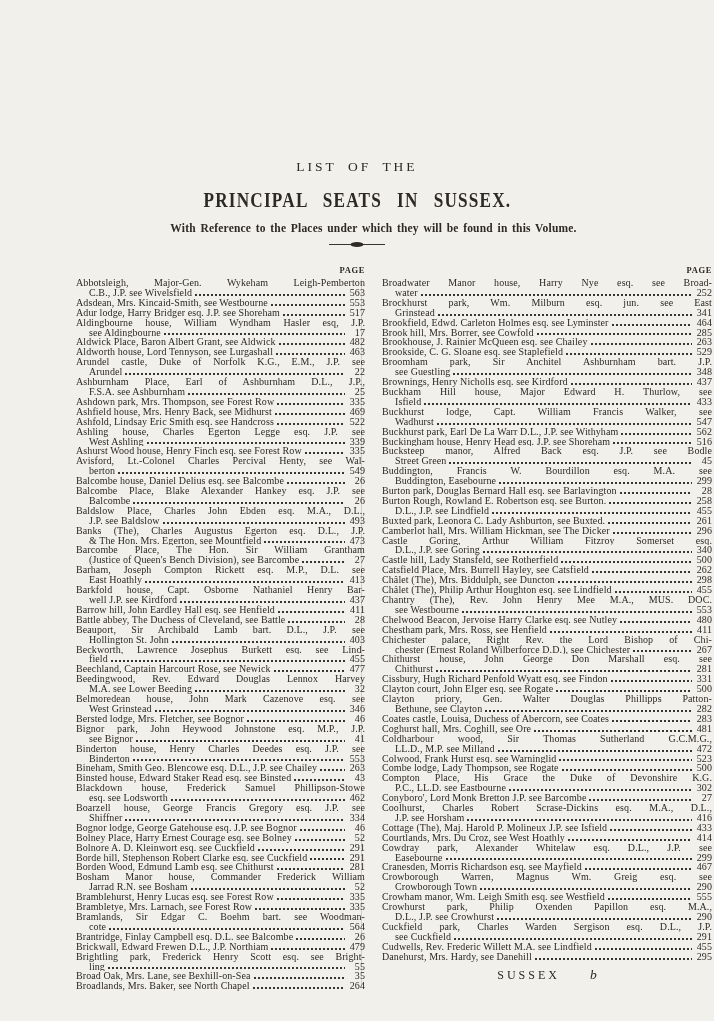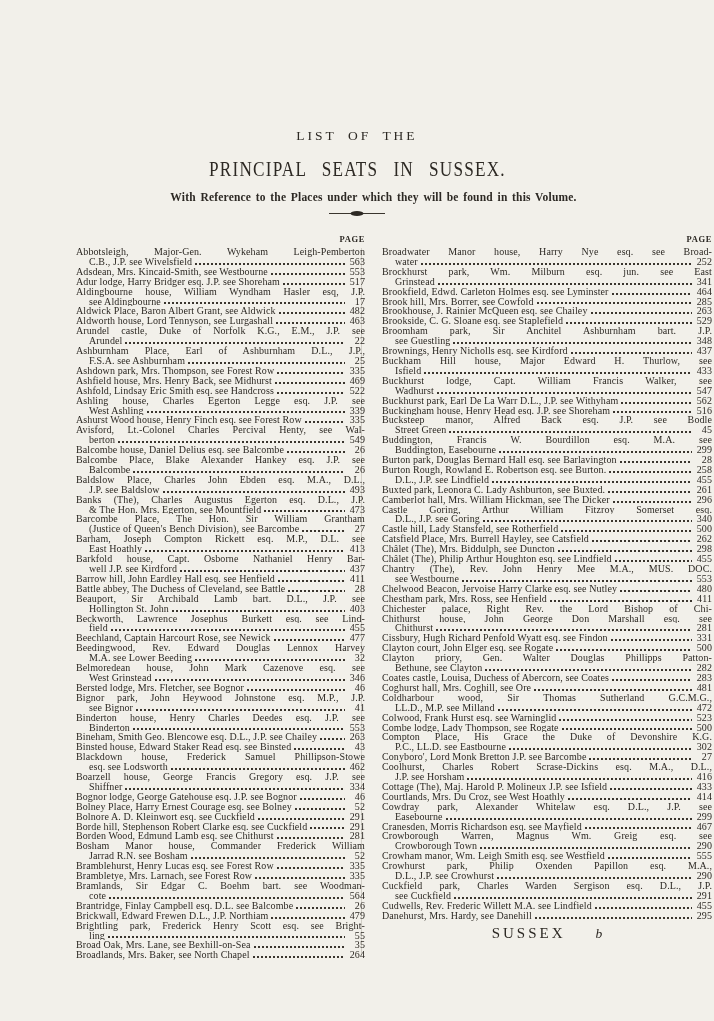--- a/index.html
+++ b/index.html
@@ -4,29 +4,29 @@
 <style>
   html,body{margin:0;padding:0;}
   body{
     width:714px;height:1021px;
     background:#f2f0ea;
     font-family:"Liberation Serif", serif;
     color:#2d2924;
     position:relative;
     overflow:hidden;
   }
-  .sheet{position:absolute;inset:0;}
+  .sheet{position:absolute;inset:0;margin-top:31px;}
 
   
   .masthead{position:absolute;left:0;top:128px;width:714px;text-align:center;}
   .series{
     font-size:13.5px;letter-spacing:3px;word-spacing:5px;
     color:#2d2924;
   }
-  .title-line{margin-top:13px;}
+  .title-line{margin-top:13px;font-weight:bold;}
   .title{
     display:inline-block;white-space:nowrap;
     font-size:21.5px;letter-spacing:1.5px;word-spacing:12px;
     transform:scaleX(.8);transform-origin:50% 50%;
   }
   .subtitle{
     margin-top:9px;
     font-size:11.5px;font-weight:bold;letter-spacing:.2px;word-spacing:1.5px;padding-left:33px;
   }
   .rule{position:relative;margin:7px auto 0;width:56px;height:7px;}
@@ -68,21 +68,21 @@
     margin:0 2px 1px 3px;
     background-image:radial-gradient(circle at 1px 2px, #3a352e 0.8px, rgba(0,0,0,0) 1.2px);
     background-size:4px 4px;background-repeat:repeat-x;background-position:0 0;
   }
   .pg{flex:0 0 auto;min-width:18px;text-align:right;}
 
   
   .footer-row{
     margin-top:3px;text-align:center;
   }
-  .footer-county{font-size:15px;letter-spacing:3px;}
+  .footer-county{font-size:12px;letter-spacing:3px;}
   .footer-sig{font-style:italic;font-size:13.5px;margin-left:30px;}
 </style>
 </head>
 <body>
 
 <div class="sheet">
 
   <div class="masthead">
     <div class="series">LIST OF THE</div>
     <div class="title-line">
@@ -665,20 +665,25 @@
           </div>
           <div class="entry">
             <div class="ln last">
               <span class="t">Chestham park, Mrs. Ross, see Henfield</span>
               <span class="dots"></span>
               <span class="pg">411</span>
             </div>
           </div>
           <div class="entry">
             <div class="ln full"><span class="t">Chichester palace, Right Rev. the Lord Bishop of Chi-</span></div>
+            <div class="ln cont last">
+              <span class="t">chester (Ernest Roland Wilberforce D.D.), see Chichester</span>
+              <span class="dots"></span>
+              <span class="pg">267</span>
+            </div>
           </div>
           <div class="entry">
             <div class="ln full"><span class="t">Chithurst house, John George Don Marshall esq. see</span></div>
             <div class="ln cont last">
               <span class="t">Chithurst</span>
               <span class="dots"></span>
               <span class="pg">281</span>
             </div>
           </div>
           <div class="entry">

